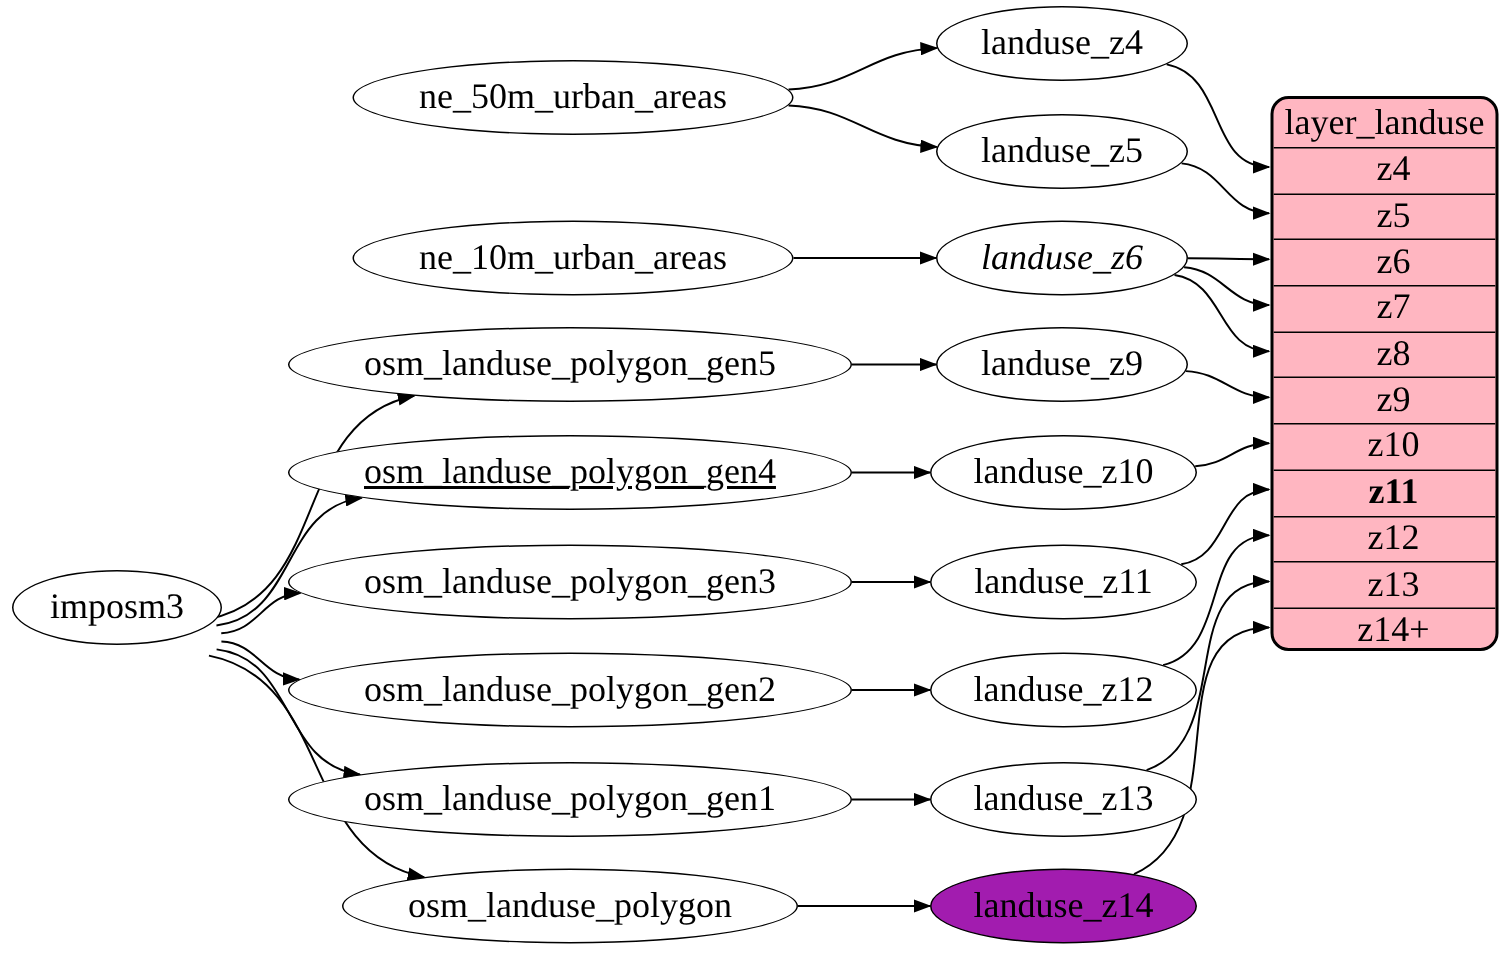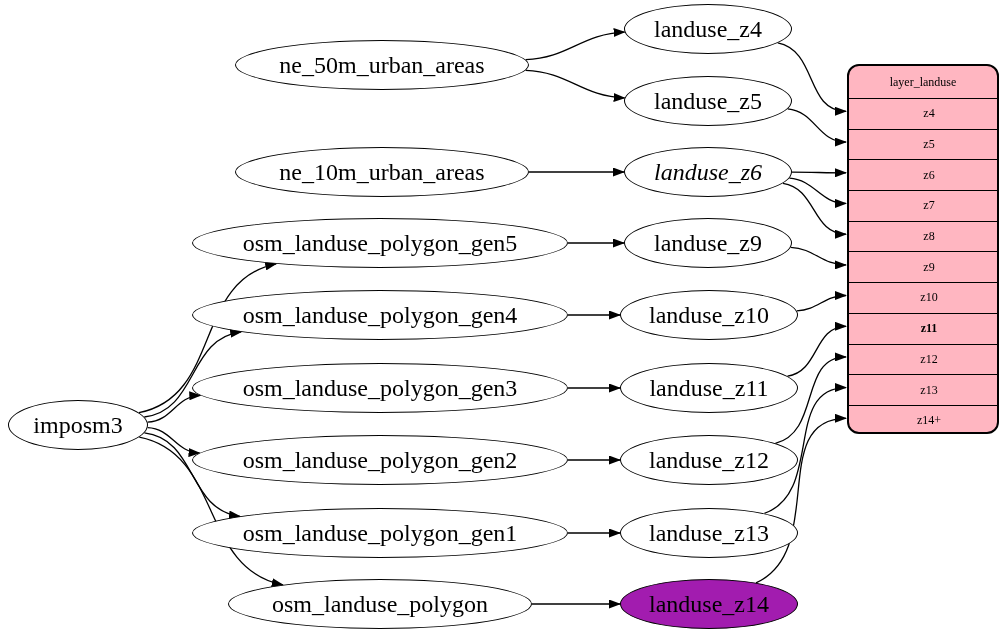--- a/index.html
+++ b/index.html
@@ -34,21 +34,21 @@
     box-sizing: border-box;
     border: 2px solid #000000;
     border-radius: 12px;
     overflow: hidden;
   }
   .rec-header, .rec-row {
     box-sizing: border-box;
     display: flex;
     align-items: center;
     justify-content: center;
-    font-size: 12px;
+    font-size: 24px;
     color: #000000;
     white-space: nowrap;
   }
   .rec-row { border-top: 1.5px solid #000000; padding-left: 12px; }
 </style>
 </head>
 <body>
 
 <div id="canvas">
 
@@ -79,33 +79,33 @@
       <path d="M789.4,178.2 C815.4,180.2 820.0,203.4 846.0,203.4" class="edge" marker-end="url(#arrow)"></path>
       <path d="M783.0,183.3 C816.6,188.3 812.0,234.2 846.0,234.2" class="edge" marker-end="url(#arrow)"></path>
       <path d="M790.7,247.4 C815.0,248.6 821.6,264.9 846.0,264.9" class="edge" marker-end="url(#arrow)"></path>
       <path d="M796.8,310.8 C818.7,309.8 824.0,295.5 846.0,295.5" class="edge" marker-end="url(#arrow)"></path>
       <path d="M787.5,376.2 C819.4,371.4 813.7,326.3 846.0,326.3" class="edge" marker-end="url(#arrow)"></path>
       <path d="M775.4,443.4 C820.9,432.0 799.1,356.9 846.0,356.9" class="edge" marker-end="url(#arrow)"></path>
       <path d="M764.4,513.4 C823.7,492.4 783.0,387.6 846.0,387.6" class="edge" marker-end="url(#arrow)"></path>
       <path d="M756.0,582.8 C827.7,550.4 767.3,418.3 846.0,418.3" class="edge" marker-end="url(#arrow)"></path>
     </svg>
 
-  <div class="ellipse" style="left: 8px; top: 400px; width: 140px; height: 50px; background: rgb(255, 255, 255); border-color: rgb(0, 0, 0);">
+  <div class="ellipse" style="left: 8px; top: 380px; width: 140px; height: 50px; background: rgb(255, 255, 255); border-color: rgb(0, 0, 0);">
     <span class="lbl">imposm3</span>
   </div>
   <div class="ellipse" style="left: 235px; top: 40px; width: 294px; height: 50px; background: rgb(255, 255, 255); border-color: rgb(0, 0, 0);">
     <span class="lbl">ne_50m_urban_areas</span>
   </div>
   <div class="ellipse" style="left: 235px; top: 147px; width: 294px; height: 50px; background: rgb(255, 255, 255); border-color: rgb(0, 0, 0);">
     <span class="lbl">ne_10m_urban_areas</span>
   </div>
   <div class="ellipse" style="left: 192px; top: 218px; width: 376px; height: 50px; background: rgb(255, 255, 255); border-color: rgb(0, 0, 0);">
     <span class="lbl">osm_landuse_polygon_gen5</span>
   </div>
-  <div class="ellipse" style="left: 192px; top: 290px; width: 376px; height: 50px; background: rgb(255, 255, 255); border-color: rgb(0, 0, 0);">
+  <div class="ellipse" style="left: 192px; top: 290px; width: 376px; height: 50px; background: rgb(255, 255, 255); border-color: rgb(0, 0, 0); text-decoration: underline;">
     <span class="lbl">osm_landuse_polygon_gen4</span>
   </div>
   <div class="ellipse" style="left: 192px; top: 363px; width: 376px; height: 50px; background: rgb(255, 255, 255); border-color: rgb(0, 0, 0);">
     <span class="lbl">osm_landuse_polygon_gen3</span>
   </div>
   <div class="ellipse" style="left: 192px; top: 435px; width: 376px; height: 50px; background: rgb(255, 255, 255); border-color: rgb(0, 0, 0);">
     <span class="lbl">osm_landuse_polygon_gen2</span>
   </div>
   <div class="ellipse" style="left: 192px; top: 508px; width: 376px; height: 50px; background: rgb(255, 255, 255); border-color: rgb(0, 0, 0);">
     <span class="lbl">osm_landuse_polygon_gen1</span>

